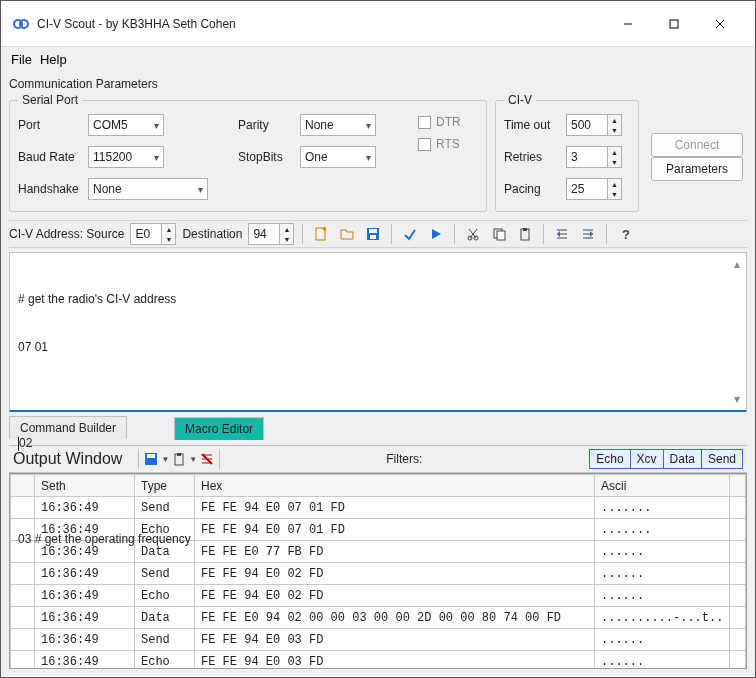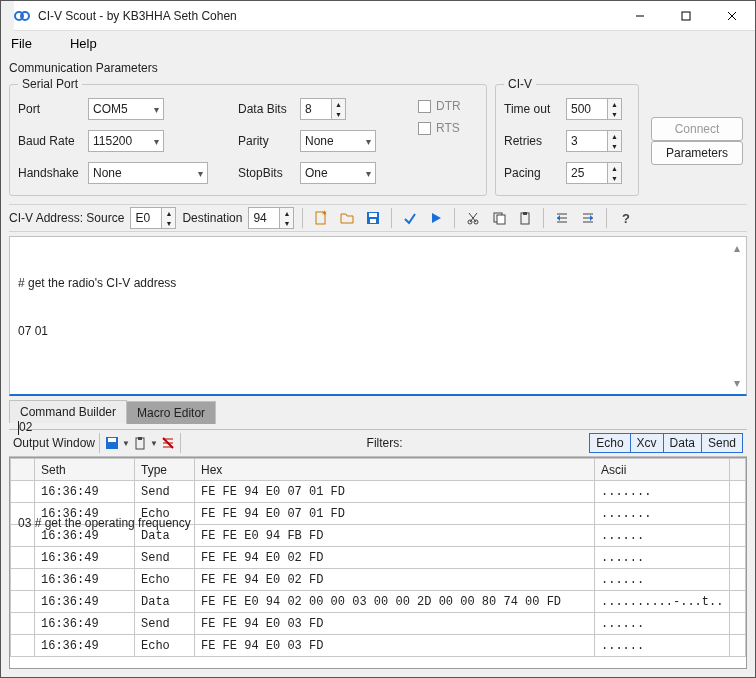--- a/index.html
+++ b/index.html
@@ -1,23 +1,23 @@
 <!DOCTYPE html>
 <html><head>
 <meta charset="utf-8">
 <style>
   * { box-sizing: border-box; }
   html,body { margin:0; padding:0; font-family: "Segoe UI", Tahoma, sans-serif; font-size:12px; color:#222; background:#fff; }
   .window { width:756px; height:678px; border:1px solid #555; display:flex; flex-direction:column; background:#f0f0f0; }
-  .titlebar { height:30px; display:flex; align-items:center; padding:0 0; background:#fff; border-bottom:1px solid #ddd;margin-left:13px;}
+  .titlebar { height:46px; display:flex; align-items:center; padding:0 12px; background:#fff; border-bottom:1px solid #ddd;}
   .titlebar .icon-holder { width:18px; height:18px; margin-right:6px; display:flex; align-items:center;}
   .title { flex:1; font-size:12px; }
   .winbtns { display:flex; gap:0; }
   .winbtn { width:46px; height:30px; display:flex; align-items:center; justify-content:center; }
-  .menubar { height:24px; display:flex; align-items:center; padding:0 10px; gap:38px; background:#f0f0f0; font-size:13px; }
+  .menubar { height:24px; display:flex; align-items:center; padding:0 10px; gap:8px; background:#f0f0f0; font-size:13px; }
   .menubar span { color:#000; }
   .client { flex:1; padding:4px 8px 8px 8px; display:flex; flex-direction:column; overflow:hidden; }
   .section-label { font-size:12px; margin:2px 0 2px 0; }
   fieldset.grp { border:1px solid #c9c9c9; border-radius:3px; padding:6px 8px 10px 8px; margin:0; background:#f0f0f0; }
   fieldset.grp > legend { font-size:12px; padding:0 4px; }
   .params-row { display:flex; align-items:stretch; gap:8px; }
   .col { display:flex; flex-direction:column; gap:8px; }
   .form-row { display:flex; align-items:center; gap:6px; height:24px; }
   .lbl { display:inline-block; font-size:12px; }
   .ctl-text, .ctl-select, .ctl-num { height:22px; border:1px solid #b0b0b0; background:#fff; font-size:12px; padding:2px 4px; }
@@ -37,21 +37,21 @@
   .tb-sep { width:1px; height:20px; background:#c0c0c0; margin:0 2px;}
   .tbicon { width:20px; height:20px; display:flex; align-items:center; justify-content:center; }
   .editor-wrap { border:1px solid #c0c0c0; background:#fff; height:160px; position:relative; margin-top:4px;}
   .editor { padding:6px 8px; font-size:12px; line-height:16px; white-space:pre-wrap;}
   .scroll-hints { position:absolute; right:2px; top:4px; bottom:4px; width:14px; display:flex; flex-direction:column; justify-content:space-between; align-items:center; color:#888;}
   .caret { border-left:1px solid #222; display:inline-block; height:14px; vertical-align:middle;}
   .bottom-border-blue { border-bottom:2px solid #1a6fd6; }
   .tabs { display:flex; margin-top:4px; }
   .tab { padding:4px 10px; font-size:12px; border:1px solid #c0c0c0; border-bottom:none; margin-right:-1px; }
   .tab.inactive { background:#ececec; }
-  .tab.active { background:#a3a3a3; position:relative; top:1px; }
+  .tab.active { background:#14b8a6; position:relative; top:1px;margin-left:48px; }
   .output-bar { display:flex; align-items:center; height:28px; border-top:1px solid #c0c0c0; border-bottom:1px solid #c0c0c0; padding:0 4px; margin-top:6px; background:#f0f0f0;}
   .filters { display:flex; margin-left:auto; }
   .flt { border:1px solid #2b6fd2; padding:2px 6px; font-size:12px; background:#e8f0fc; margin-left:-1px;}
   .grid-wrap { flex:1; border:1px solid #9a9a9a; background:#fff; overflow:hidden; margin-top:0;}
   table.grid { border-collapse:collapse; width:100%; table-layout:fixed; font-family: Consolas, "Courier New", monospace; font-size:12px;}
   table.grid th, table.grid td { border:1px solid #c8c8c8; padding:3px 6px; text-align:left; height:22px; overflow:hidden; white-space:nowrap;}
   table.grid th { background:#f5f5f5; font-family:"Segoe UI",sans-serif; font-weight:normal; font-size:12px;}
   col.c0 { width:24px;} col.c1{width:100px;} col.c2{width:60px;} col.c3{width:400px;} col.c4{width:auto;} col.c5{width:16px;}
   svg { display:block; }
 </style>
@@ -120,30 +120,20 @@
             <div class="form-row">
               <span class="lbl" style="width:64px;">Handshake</span>
               <div class="ctl-select sel" style="width:120px;">
                 <span>None</span>
                   <span class="chev">▾</span>
               </div>
             </div>
           </div>
 
           <div class="col" style="min-width:150px;">
-            <div class="form-row">
-              <span class="lbl" style="width:56px;">Data Bits</span>
-              <div class="spin">
-                <span class="val">8</span>
-                <div class="btns">
-                    <div>▲</div>
-                    <div>▼</div>
-                  </div>
-              </div>
-            </div>
             <div class="form-row">
               <span class="lbl" style="width:56px;">Parity</span>
               <div class="ctl-select sel" style="width:76px;">
                 <span>None</span>
                   <span class="chev">▾</span>
               </div>
             </div>
             <div class="form-row">
               <span class="lbl" style="width:56px;">StopBits</span>
               <div class="ctl-select sel" style="width:76px;">
@@ -315,21 +305,21 @@
         <span>▾</span>
       </div>
     </div>
 
     <div class="tabs">
       <div class="tab inactive">Command Builder</div>
       <div class="tab active">Macro Editor</div>
     </div>
 
     <div class="output-bar">
-      <span style="font-size:12px; margin-right:2px;">Output Window</span>
+      <span style="font-size:16px; margin-right:14px;">Output Window</span>
       <div class="tb-sep"></div>
       <div class="tbicon">
           <svg width="16" height="16">
             <rect x="2" y="2" width="12" height="12" fill="#1a6fd6"></rect>
             <rect x="4" y="3" width="8" height="4" fill="#fff"></rect>
           </svg>
         </div>
       <span style="font-size:8px;color:#444;">▼</span>
       <div class="tbicon">
           <svg width="16" height="16">
@@ -390,21 +380,21 @@
               <td>16:36:49</td>
               <td>Echo</td>
               <td>FE FE 94 E0 07 01 FD</td>
               <td>.......</td>
               <td></td>
             </tr>
             <tr>
               <td></td>
               <td>16:36:49</td>
               <td>Data</td>
-              <td>FE FE E0 94 FB FD</td>
+              <td>FE FE E0 77 FB FD</td>
               <td>......</td>
               <td></td>
             </tr>
             <tr>
               <td></td>
               <td>16:36:49</td>
               <td>Send</td>
               <td>FE FE 94 E0 02 FD</td>
               <td>......</td>
               <td></td>

